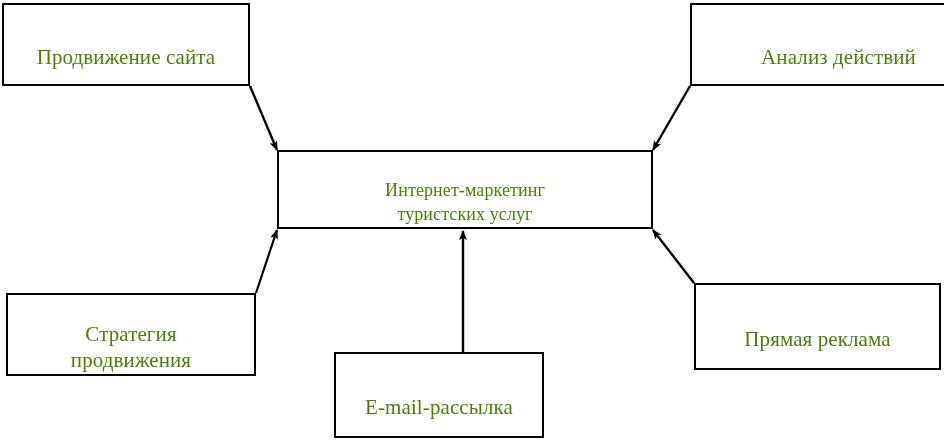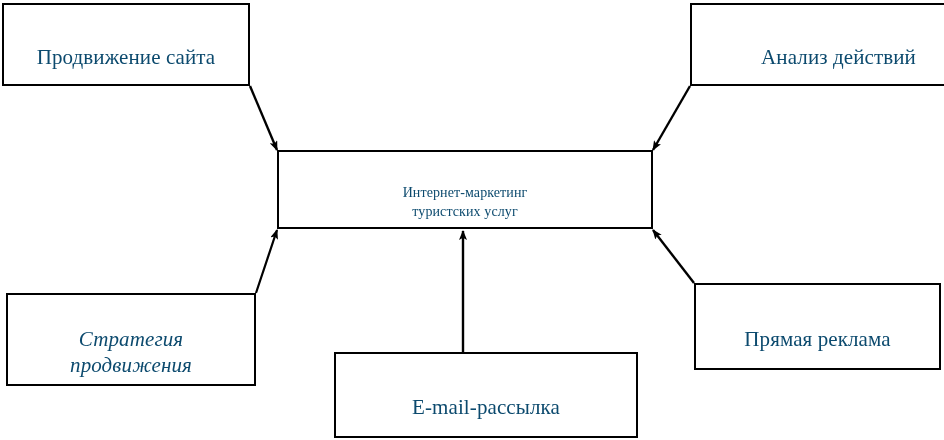--- a/index.html
+++ b/index.html
@@ -31,30 +31,30 @@
     box-sizing: border-box;
     border: 2px solid #000000;
     background: #ffffff;
     display: flex;
     align-items: center;
     justify-content: center;
     text-align: center;
   }
   .node-label {
     display: block;
-    color: #0c4a6e;
+    color: #4d7c0f;
     font-size: 21px;
     line-height: 1.22;
     letter-spacing: 0.1px;
     white-space: pre-line;
     padding: 0 6px;
     margin-top: 26px;
   }
   .node.center .node-label {
-    font-size: 14px;
+    font-size: 18px;
     line-height: 1.30;
   }
 </style>
 </head>
 <body>
 
 <div id="canvas">
 
   <svg id="edges" viewBox="0 0 944 440" xmlns="http://www.w3.org/2000/svg">
     <defs>
@@ -80,26 +80,26 @@
 
   <div class="node" style="left:690px; top:3px; width:297px; height:83px;">
     <span class="node-label">Анализ действий</span>
   </div>
 
   <div class="node center" style="left:277px; top:150px; width:376px; height:79px;">
     <span class="node-label">Интернет-маркетинг
 туристских услуг</span>
   </div>
 
-  <div class="node" style="left:6px; top:293px; width:250px; height:93px;font-style:italic;">
+  <div class="node" style="left:6px; top:293px; width:250px; height:83px;">
     <span class="node-label">Стратегия
 продвижения</span>
   </div>
 
-  <div class="node" style="left:334px; top:352px; width:304px; height:86px;">
+  <div class="node" style="left:334px; top:352px; width:210px; height:86px;">
     <span class="node-label">E-mail-рассылка</span>
   </div>
 
   <div class="node" style="left:694px; top:283px; width:247px; height:87px;">
     <span class="node-label">Прямая реклама</span>
   </div>
 
 </div>
 
 </body></html>

